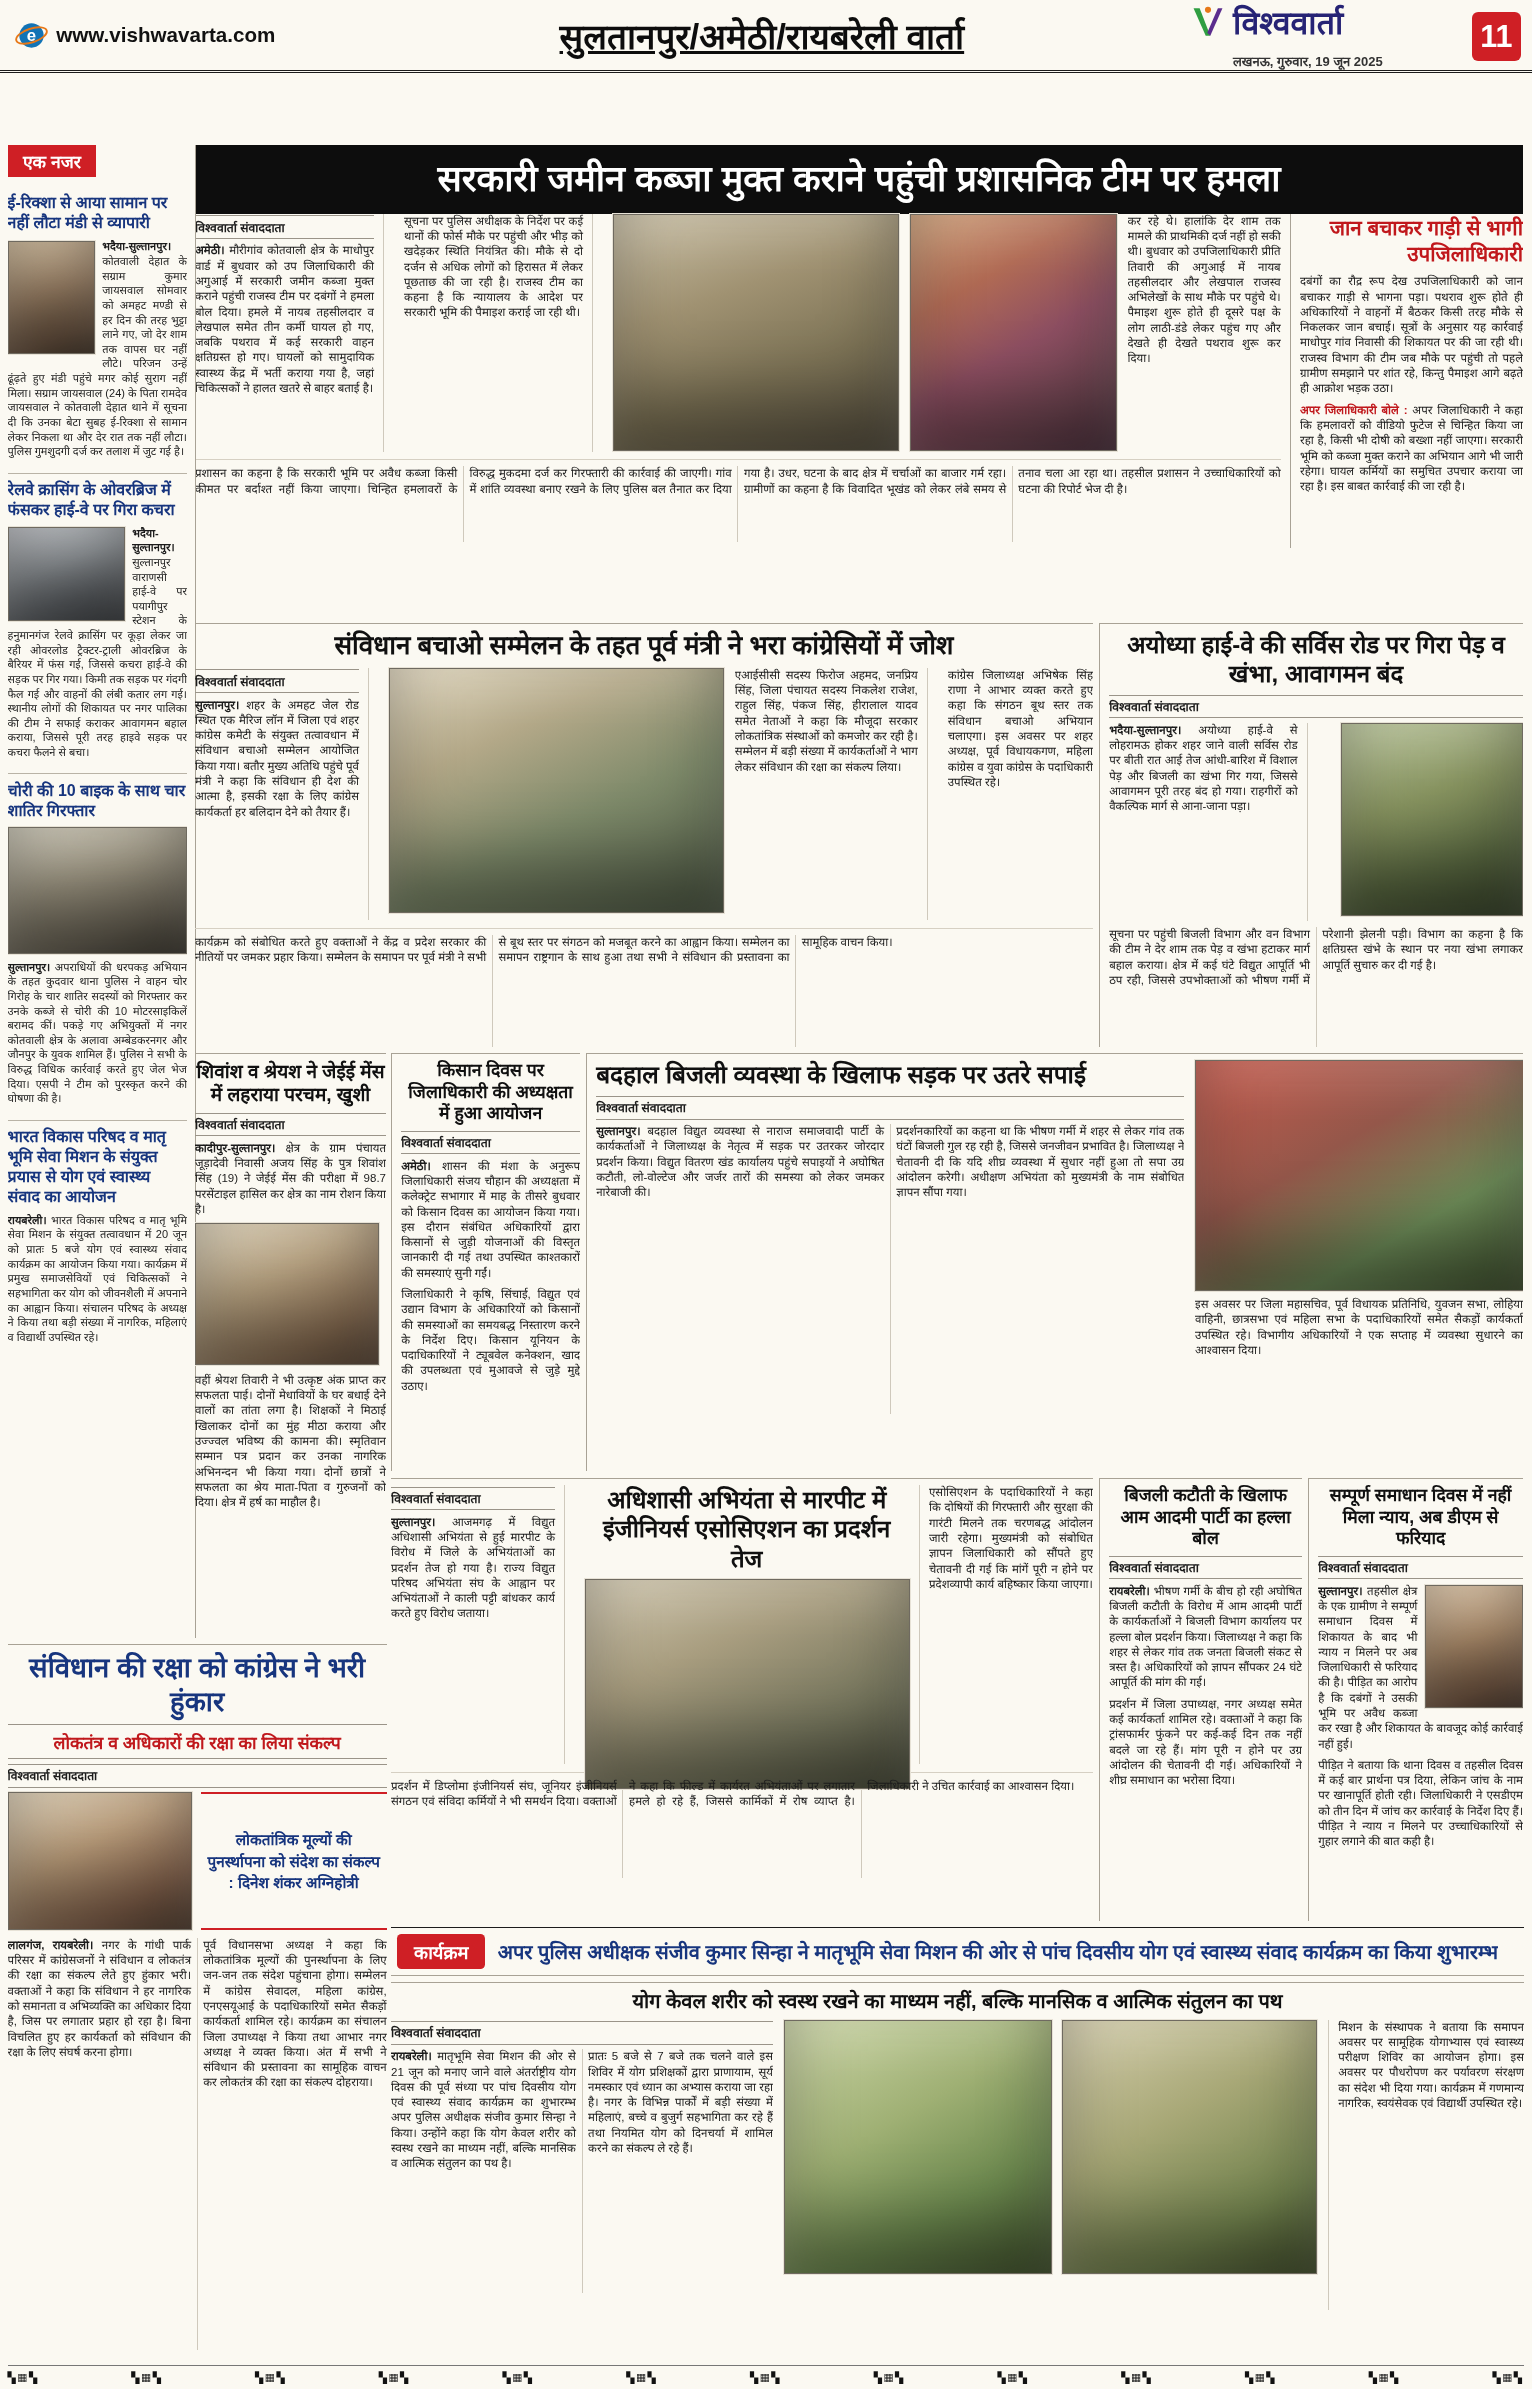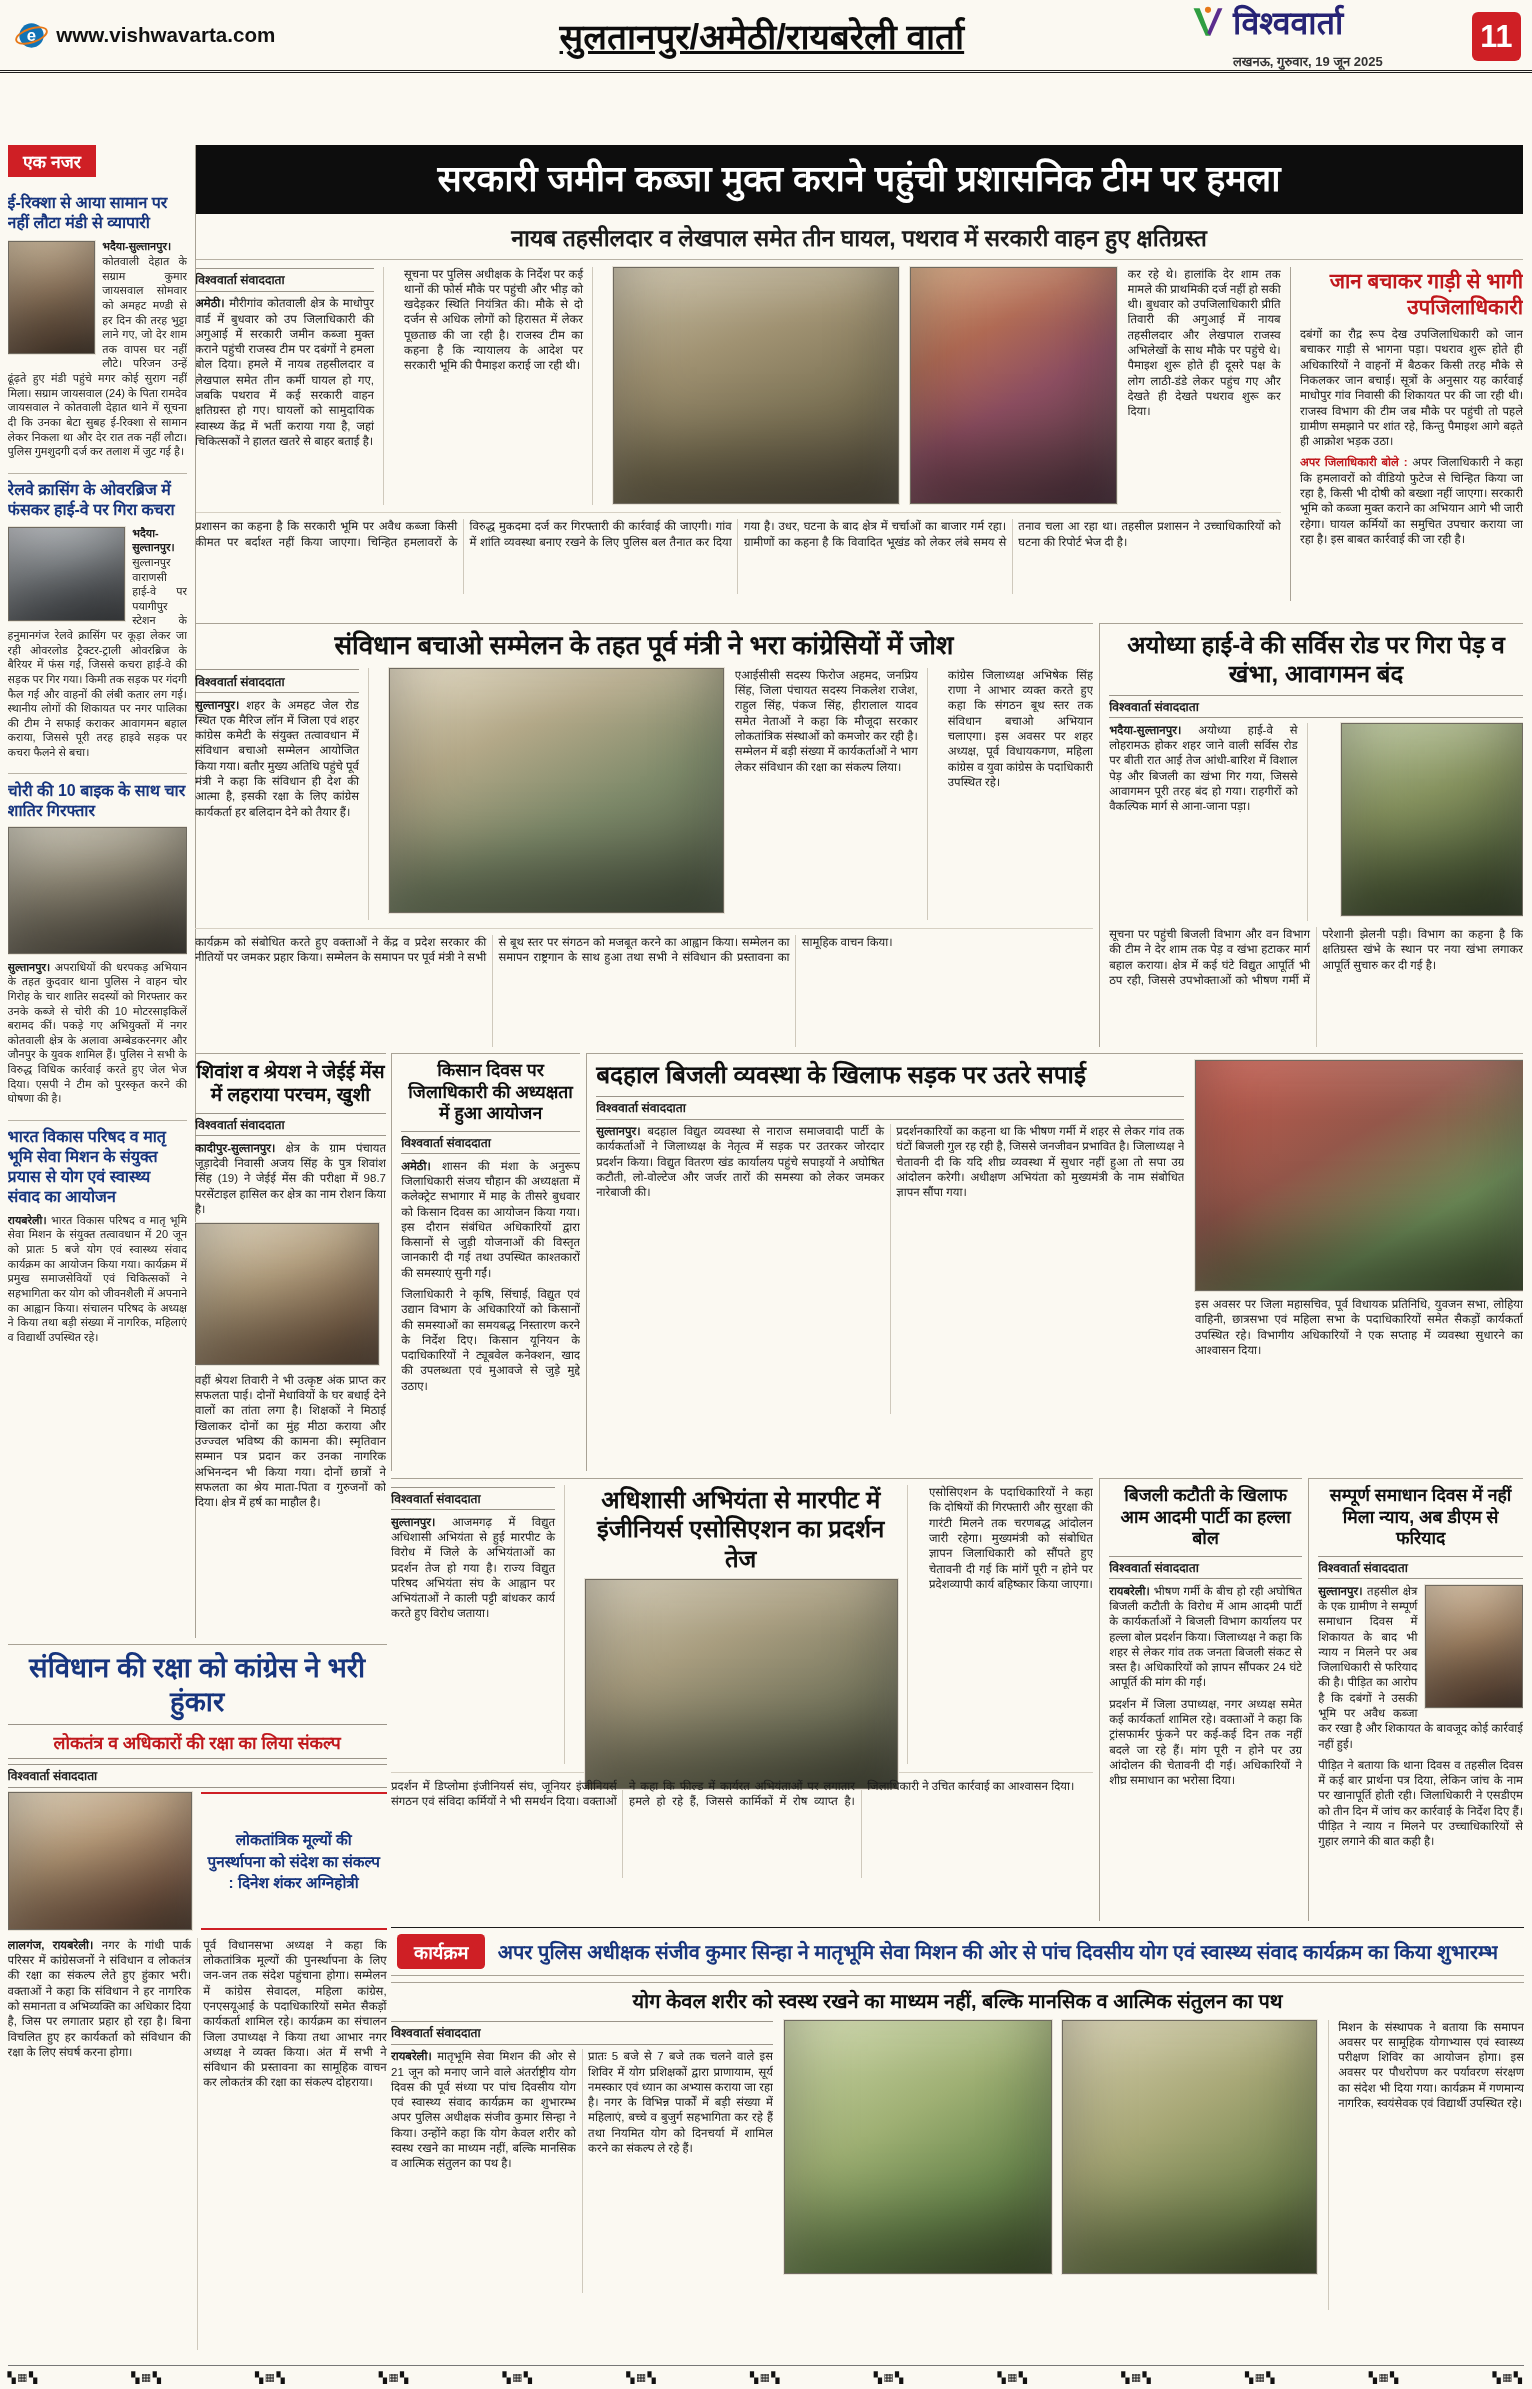--- a/index.html
+++ b/index.html
@@ -167,21 +167,20 @@
         </svg>
         <span class="brand-name">विश्ववार्ता</span>
       </div>
       <div class="edition">लखनऊ, गुरुवार, 19 जून 2025</div>
     </div>
     <div class="pageno">11</div>
   </header>
 
   <section class="abs lead">
     <div class="black-bar">सरकारी जमीन कब्जा मुक्त कराने पहुंची प्रशासनिक टीम पर हमला</div>
-    <div class="lead-sub">नायब तहसीलदार व लेखपाल समेत तीन घायल, पथराव में सरकारी वाहन हुए क्षतिग्रस्त</div>
     <div class="lead-main">
       <div class="lead-left">
         <div class="lead-row1">
           <div class="txtcol w235 vr">
             <div class="byline">विश्ववार्ता संवाददाता</div>
             <p class="bd"><b class="dl">अमेठी।</b>
                <span>मौरीगांव कोतवाली क्षेत्र के माधोपुर वार्ड में बुधवार को उप जिलाधिकारी की अगुआई में सरकारी जमीन कब्जा मुक्त कराने पहुंची राजस्व टीम पर दबंगों ने हमला बोल दिया। हमले में नायब तहसीलदार व लेखपाल समेत तीन कर्मी घायल हो गए, जबकि पथराव में कई सरकारी वाहन क्षतिग्रस्त हो गए। घायलों को सामुदायिक स्वास्थ्य केंद्र में भर्ती कराया गया है, जहां चिकित्सकों ने हालत खतरे से बाहर बताई है।</span></p>
           </div>
           <div class="txtcol w235 vr">
             <p class="bd">सूचना पर पुलिस अधीक्षक के निर्देश पर कई थानों की फोर्स मौके पर पहुंची और भीड़ को खदेड़कर स्थिति नियंत्रित की। मौके से दो दर्जन से अधिक लोगों को हिरासत में लेकर पूछताछ की जा रही है। राजस्व टीम का कहना है कि न्यायालय के आदेश पर सरकारी भूमि की पैमाइश कराई जा रही थी।</p>
@@ -305,21 +304,21 @@
     <div class="eng-flex">
       <div class="txtcol w215 vr">
         <div class="byline">विश्ववार्ता संवाददाता</div>
         <p class="bd"><b class="dl">सुल्तानपुर।</b>
            <span>आजमगढ़ में विद्युत अधिशासी अभियंता से हुई मारपीट के विरोध में जिले के अभियंताओं का प्रदर्शन तेज हो गया है। राज्य विद्युत परिषद अभियंता संघ के आह्वान पर अभियंताओं ने काली पट्टी बांधकर कार्य करते हुए विरोध जताया।</span></p>
       </div>
       <div class="flex1">
         <h2 class="hl">अधिशासी अभियंता से मारपीट में इंजीनियर्स एसोसिएशन का प्रदर्शन तेज</h2>
         <div class="ph ph-group" style="width:100%;height:208px"></div>
       </div>
-      <div class="txtcol w215" style="border-left:0.8px solid #cfc9bc;padding-left:21px">
+      <div class="txtcol w215" style="border-left:0.8px solid #cfc9bc;padding-left:9px">
         <p class="bd">एसोसिएशन के पदाधिकारियों ने कहा कि दोषियों की गिरफ्तारी और सुरक्षा की गारंटी मिलने तक चरणबद्ध आंदोलन जारी रहेगा। मुख्यमंत्री को संबोधित ज्ञापन जिलाधिकारी को सौंपते हुए चेतावनी दी गई कि मांगें पूरी न होने पर प्रदेशव्यापी कार्य बहिष्कार किया जाएगा।</p>
       </div>
     </div>
     <div class="eng-bottom cols3 bd">प्रदर्शन में डिप्लोमा इंजीनियर्स संघ, जूनियर इंजीनियर्स संगठन एवं संविदा कर्मियों ने भी समर्थन दिया। वक्ताओं ने कहा कि फील्ड में कार्यरत अभियंताओं पर लगातार हमले हो रहे हैं, जिससे कार्मिकों में रोष व्याप्त है। जिलाधिकारी ने उचित कार्रवाई का आश्वासन दिया।</div>
   </section>
 
   <section class="abs sec aap">
     <h2 class="hl">बिजली कटौती के खिलाफ आम आदमी पार्टी का हल्ला बोल</h2>
     <div class="byline">विश्ववार्ता संवाददाता</div>
     <p class="bd"><b class="dl">रायबरेली।</b>

